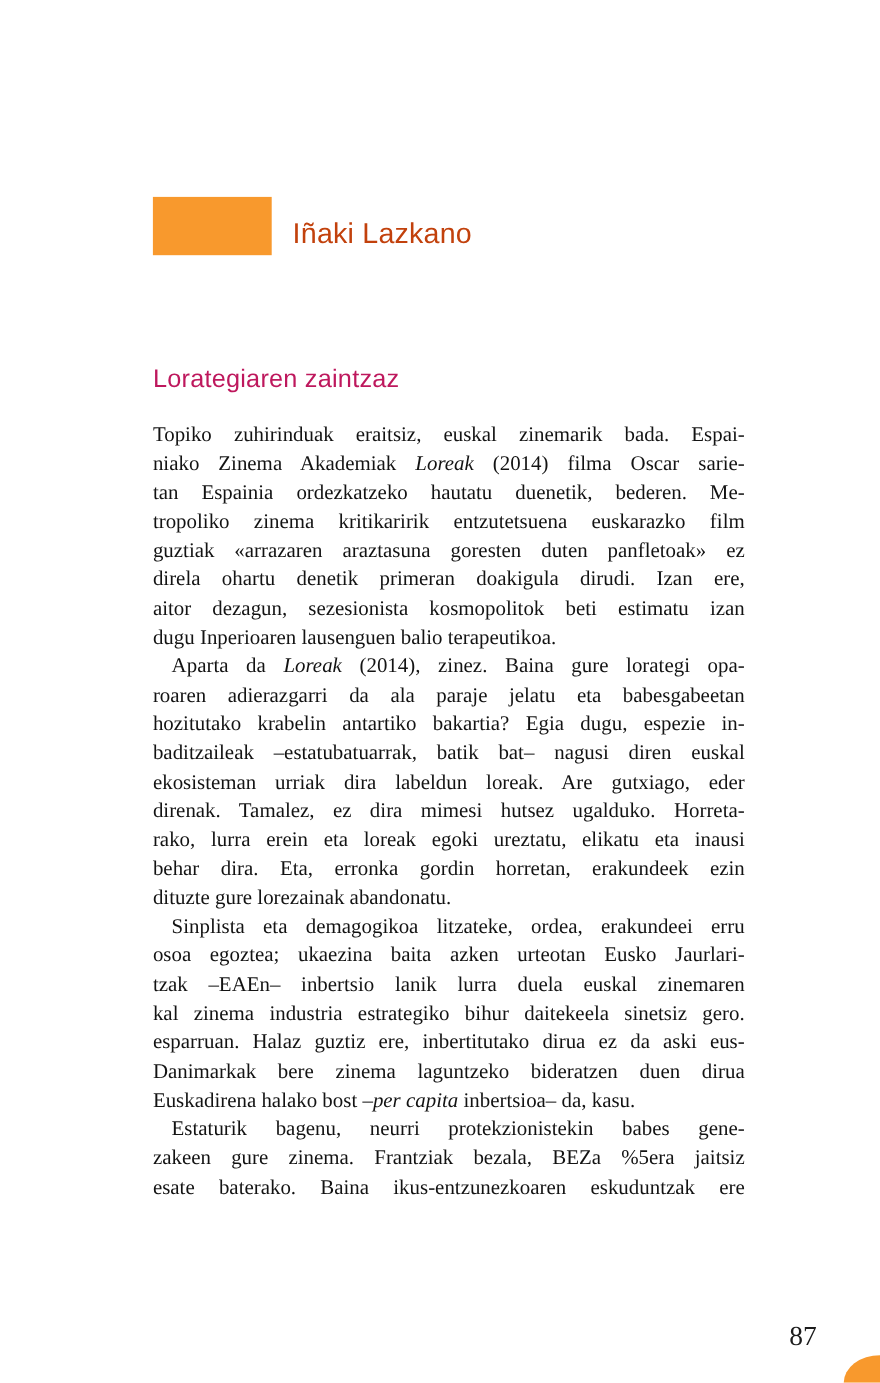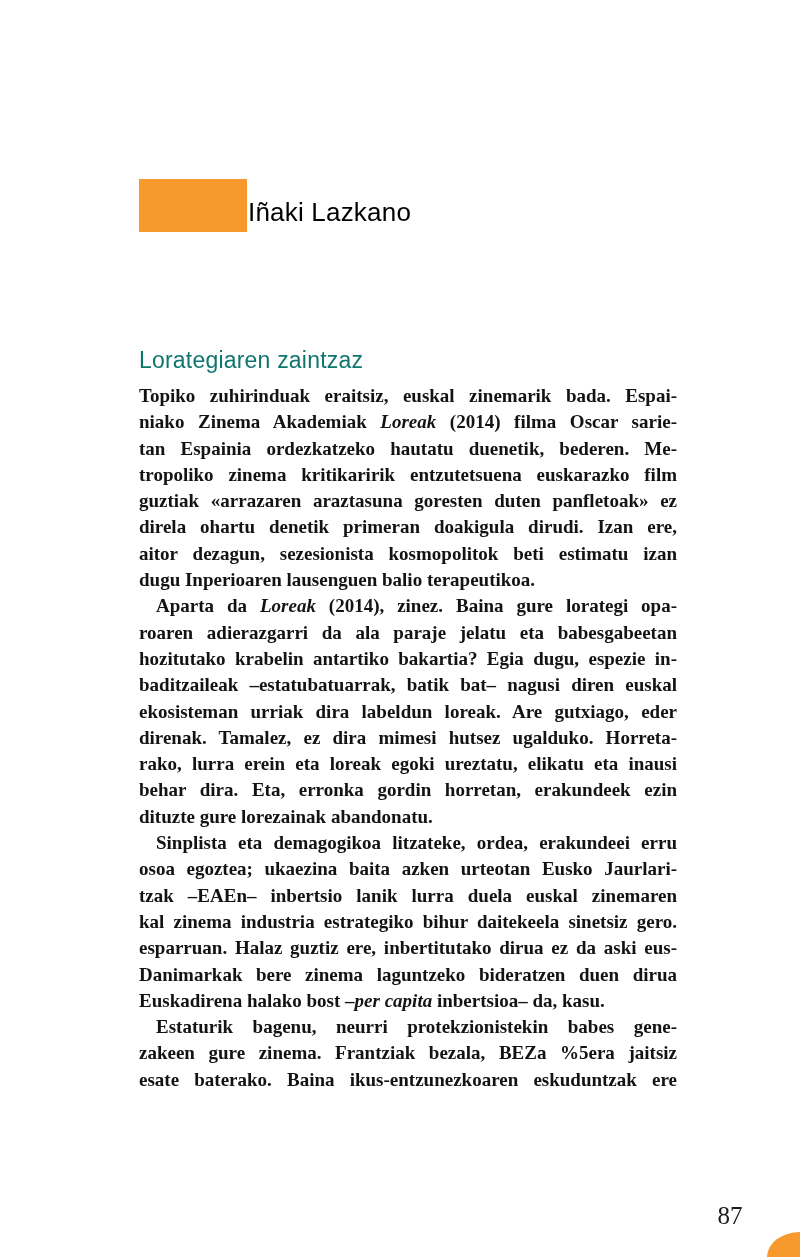--- a/index.html
+++ b/index.html
@@ -14,26 +14,26 @@
     background: #ffffff;
     overflow: hidden;
   }
   .chapter-marker {
     position: absolute;
     left: 139px; top: 179px;
     width: 108px; height: 53px;
   }
   .author {
     position: absolute;
-    left: 248px; top: 197px;
+    left: 266px; top: 197px;
     font-family: "Liberation Sans", sans-serif;
     font-size: 26px;
     line-height: 30px;
     letter-spacing: 0.2px;
-    color: #000000;
+    color: #c2410c;
   }
   .heading {
     position: absolute;
     left: 139px; top: 331px;
     font-family: "Liberation Sans", sans-serif;
     font-size: 23px;
     line-height: 26px;
     letter-spacing: 0.2px;
   }
   .body-text {
@@ -41,21 +41,20 @@
     left: 139px; top: 383px;
     width: 538px;
     font-size: 19px;
     color: #131313;
   }
   .para { margin: 0; }
   .line {
     line-height: 26.3px;
     text-align: justify;
     text-align-last: justify;
-    font-weight: bold;
   }
   .line.lastline { text-align-last: left; }
   .line.indent { text-indent: 17px; }
   .it { font-style: italic; }
   .page-number {
     position: absolute;
     left: 690px; top: 1202px;
     width: 80px;
     text-align: center;
     font-size: 25px;
@@ -70,21 +69,21 @@
 </style>
 </head>
 <body>
 
 <div class="page">
 
   <div class="chapter-marker" style="background: rgb(248, 153, 45);"></div>
 
   <div class="author">Iñaki Lazkano</div>
 
-  <div class="heading" style="color: #0f766e; margin-top: 16px;">Lorategiaren zaintzaz</div>
+  <div class="heading" style="color: #be185d;">Lorategiaren zaintzaz</div>
 
   <div class="body-text">
       <div class="para">
         <div class="line"><span>Topiko zuhirinduak eraitsiz, euskal zinemarik bada. Espai-</span></div>
         <div class="line"><span>niako Zinema Akademiak </span><span class="it">Loreak</span><span> (2014) filma Oscar sarie-</span></div>
         <div class="line"><span>tan Espainia ordezkatzeko hautatu duenetik, bederen. Me-</span></div>
         <div class="line"><span>tropoliko zinema kritikaririk entzutetsuena euskarazko film</span></div>
         <div class="line"><span>guztiak «arrazaren araztasuna goresten duten panfletoak» ez</span></div>
         <div class="line"><span>direla ohartu denetik primeran doakigula dirudi. Izan ere,</span></div>
         <div class="line"><span>aitor dezagun, sezesionista kosmopolitok beti estimatu izan</span></div>

